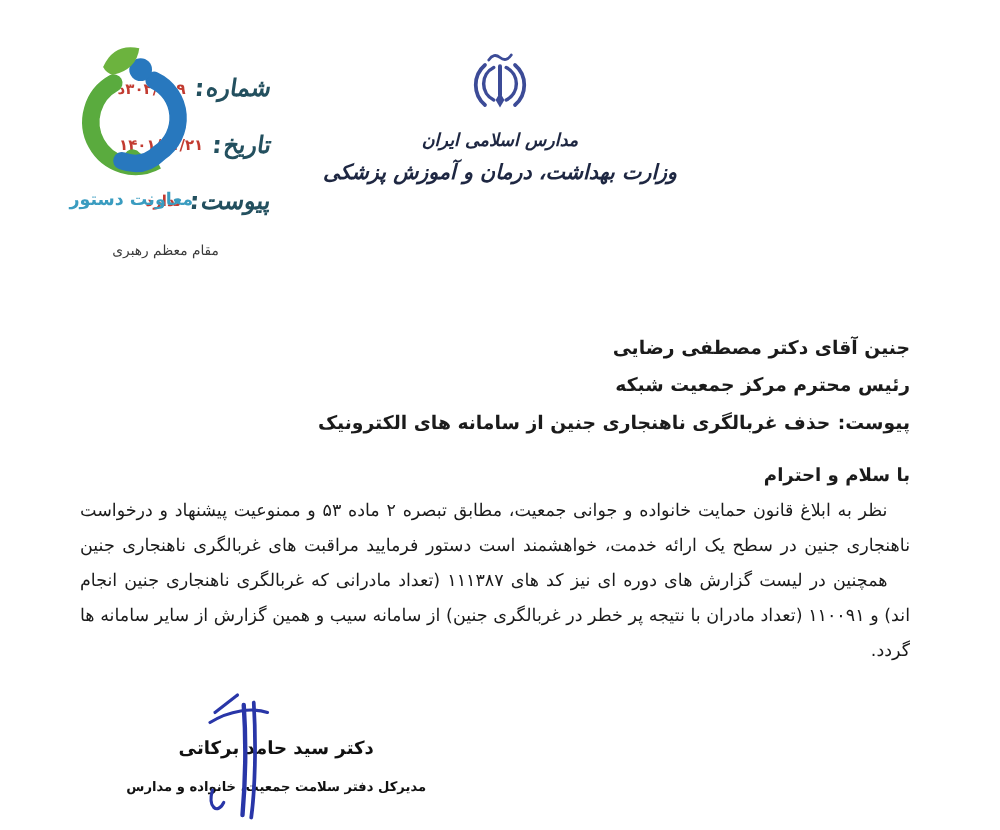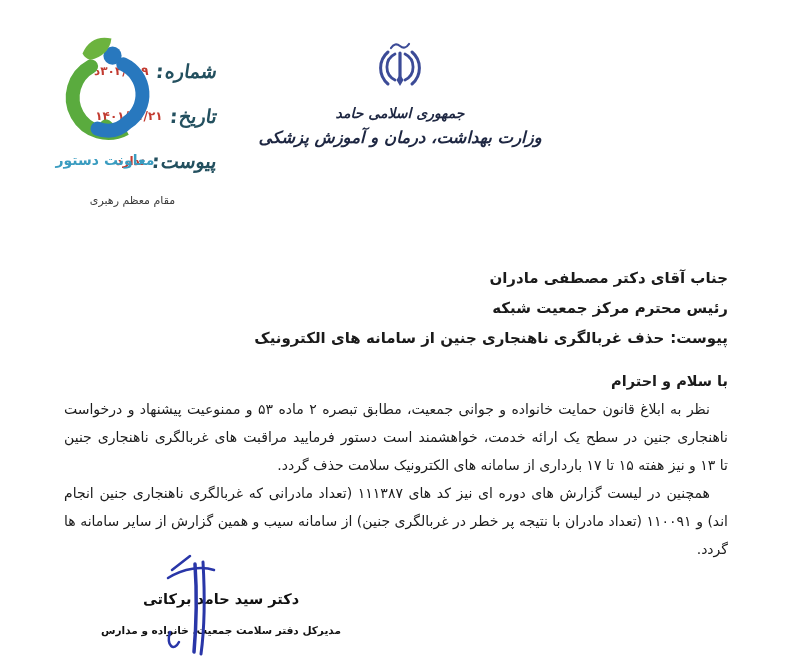--- a/index.html
+++ b/index.html
@@ -79,46 +79,45 @@
       <g stroke="#3c4b97" fill="none" stroke-linecap="round">
         <path d="M15 8 Q19 2 24 6 Q29 10 33 4" stroke-width="2.2"></path>
         <path d="M24 13 L24 36" stroke-width="3.2"></path>
         <path d="M24 34 L27.5 40 L24 46 L20.5 40 Z" fill="#3c4b97" stroke="none"></path>
         <path d="M19 14 A14.5 14.5 0 0 0 19 40" stroke-width="2.8"></path>
         <path d="M29 14 A14.5 14.5 0 0 1 29 40" stroke-width="2.8"></path>
         <path d="M12 12 A21 21 0 0 0 12 44" stroke-width="3"></path>
         <path d="M36 12 A21 21 0 0 1 36 44" stroke-width="3"></path>
       </g>
     </svg>
-    <div class="gov-line1">جمهوری اسلامی حامد</div>
+    <div class="gov-line1">مدارس اسلامی ایران</div>
     <div class="gov-line2">وزارت بهداشت، درمان و آموزش پزشکی</div>
   </div>
 
   <div class="logo-block">
     <svg width="118" height="112" viewBox="0 0 110 104" aria-hidden="true">
       <g fill="none" stroke-linecap="round">
         <path d="M42 30 A33 33 0 1 0 74 88 Q62 94 56 86" stroke="#5aab3e" stroke-width="13"></path>
         <path d="M72 28 A31 31 0 0 1 76 82 Q64 94 48 88" stroke="#2878be" stroke-width="13"></path>
       </g>
       <circle cx="62" cy="20" r="8.5" fill="#2878be"></circle>
       <path d="M34 18 Q42 0 61 4 Q59 20 41 24 Q36 22 34 18 Z" fill="#6cb33e"></path>
     </svg>
     <div class="logo-label">معاونت دستور</div>
   </div>
 
   <div class="letter-body">
-    <div class="recipient-line">جناب آقای دکتر مصطفی مادران</div>
+    <div class="recipient-line">جنین آقای دکتر مصطفی رضایی</div>
     <div class="recipient-line">رئیس محترم مرکز جمعیت شبکه</div>
     <div class="subject-line">
       <span class="subject-label">پیوست:</span><span>حذف غربالگری ناهنجاری جنین از سامانه های الکترونیک</span>
     </div>
     <div class="salutation">با سلام و احترام</div>
     <div class="body-line jfull indent">نظر به ابلاغ قانون حمایت خانواده و جوانی جمعیت، مطابق تبصره ۲ ماده ۵۳ و ممنوعیت پیشنهاد و درخواست غربالگری</div>
     <div class="body-line jfull">ناهنجاری جنین در سطح یک ارائه خدمت، خواهشمند است دستور فرمایید مراقبت های غربالگری ناهنجاری جنین هفته ۱۱</div>
-    <div class="body-line jlast">تا ۱۳ و نیز هفته ۱۵ تا ۱۷ بارداری از سامانه های الکترونیک سلامت حذف گردد.</div>
     <div class="body-line jfull indent">همچنین در لیست گزارش های دوره ای نیز کد های ۱۱۱۳۸۷ (تعداد مادرانی که غربالگری ناهنجاری جنین انجام داده</div>
     <div class="body-line jfull">اند) و ۱۱۰۰۹۱ (تعداد مادران با نتیجه پر خطر در غربالگری جنین) از سامانه سیب و همین گزارش از سایر سامانه ها حذف</div>
     <div class="body-line jlast">گردد.</div>
   </div>
 
   <div class="signature-block">
     <svg class="sig-scribble" width="85" height="105" viewBox="0 0 85 105" aria-hidden="true">
       <g stroke="#2936a8" fill="none" stroke-linecap="round">
         <path d="M22 16 L40 2" stroke-width="2.5"></path>
         <path d="M18 24 C34 14 52 12 64 16" stroke-width="2.5"></path>

